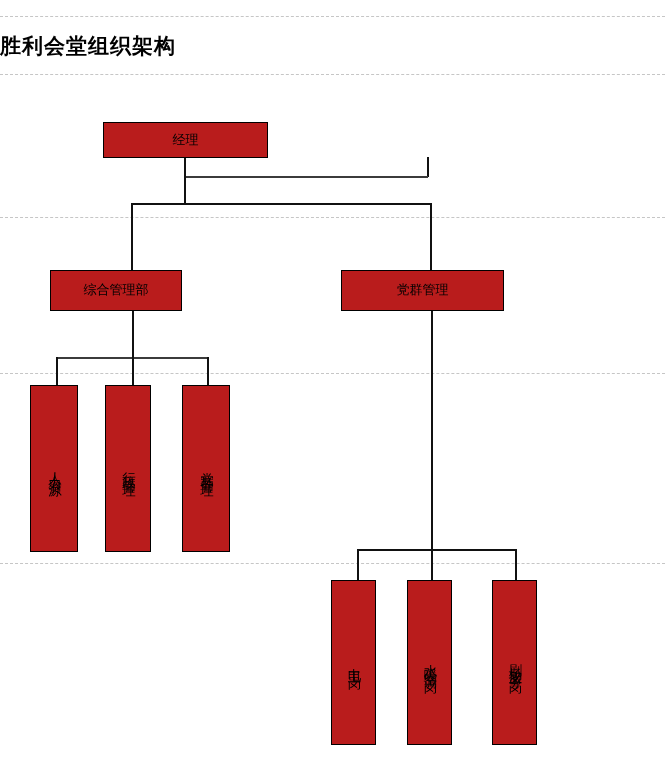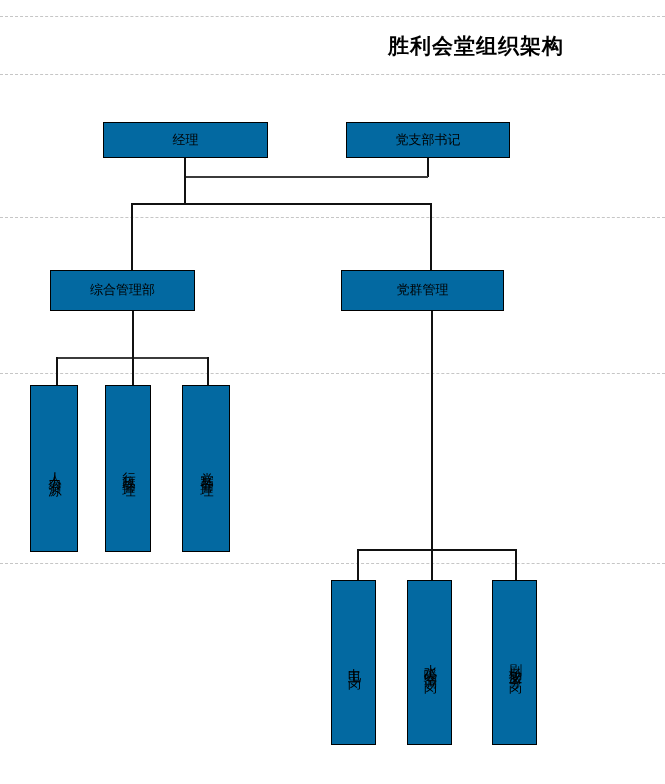--- a/index.html
+++ b/index.html
@@ -27,35 +27,35 @@
     height: 0;
     border-top: 1px dashed #c6c6c6;
   }
 
   
   #chart-title {
     position: absolute;
     left: 0;
     top: 32px;
     width: 564px;
-    text-align: right;
+    text-align: left;
     font-family: "Liberation Serif", "DejaVu Serif", serif;
     font-weight: bold;
     font-size: 21px;
     letter-spacing: 1px;
     color: #000000;
     white-space: nowrap;
   }
 
   
   .node {
     position: absolute;
     box-sizing: border-box;
     border: 1.4px solid #000000;
-    background: #0369a1;
+    background: #b91c1c;
     display: flex;
     align-items: center;
     justify-content: center;
     font-size: 13px;
     line-height: 1.25;
     color: #000000;
     z-index: 3;
   }
   .node.vertical {
     writing-mode: vertical-rl;
@@ -108,25 +108,22 @@
   <div class="conn v" style="left:431px; top:310px; height:240px;"></div>
   <div class="conn h" style="left:357px; top:549px; width:160px;"></div>
   <div class="conn v" style="left:357px; top:549px; height:31px;"></div>
   <div class="conn v" style="left:431px; top:549px; height:31px;"></div>
   <div class="conn v" style="left:515px; top:549px; height:31px;"></div>
 
   <div class="node" style="left:103px; top:122px; width:165px; height:36px;">
     <span>经理</span>
   </div>
 
-  <div class="node" style="left:346px; top:122px; width:164px; height:36px;">
-    <span>党支部书记</span>
-  </div>
 
-  <div class="node" style="left:50px; top:270px; width:145px; height:41px;justify-content:center;">
+  <div class="node" style="left:50px; top:270px; width:132px; height:41px;justify-content:center;">
     <span>综合管理部</span>
   </div>
 
   <div class="node" style="left:341px; top:270px; width:163px; height:41px;">
     <span>党群管理</span>
   </div>
 
   <div class="node vertical" style="left:30px; top:385px; width:48px; height:167px;">
     <span>人力资源</span>
   </div>

